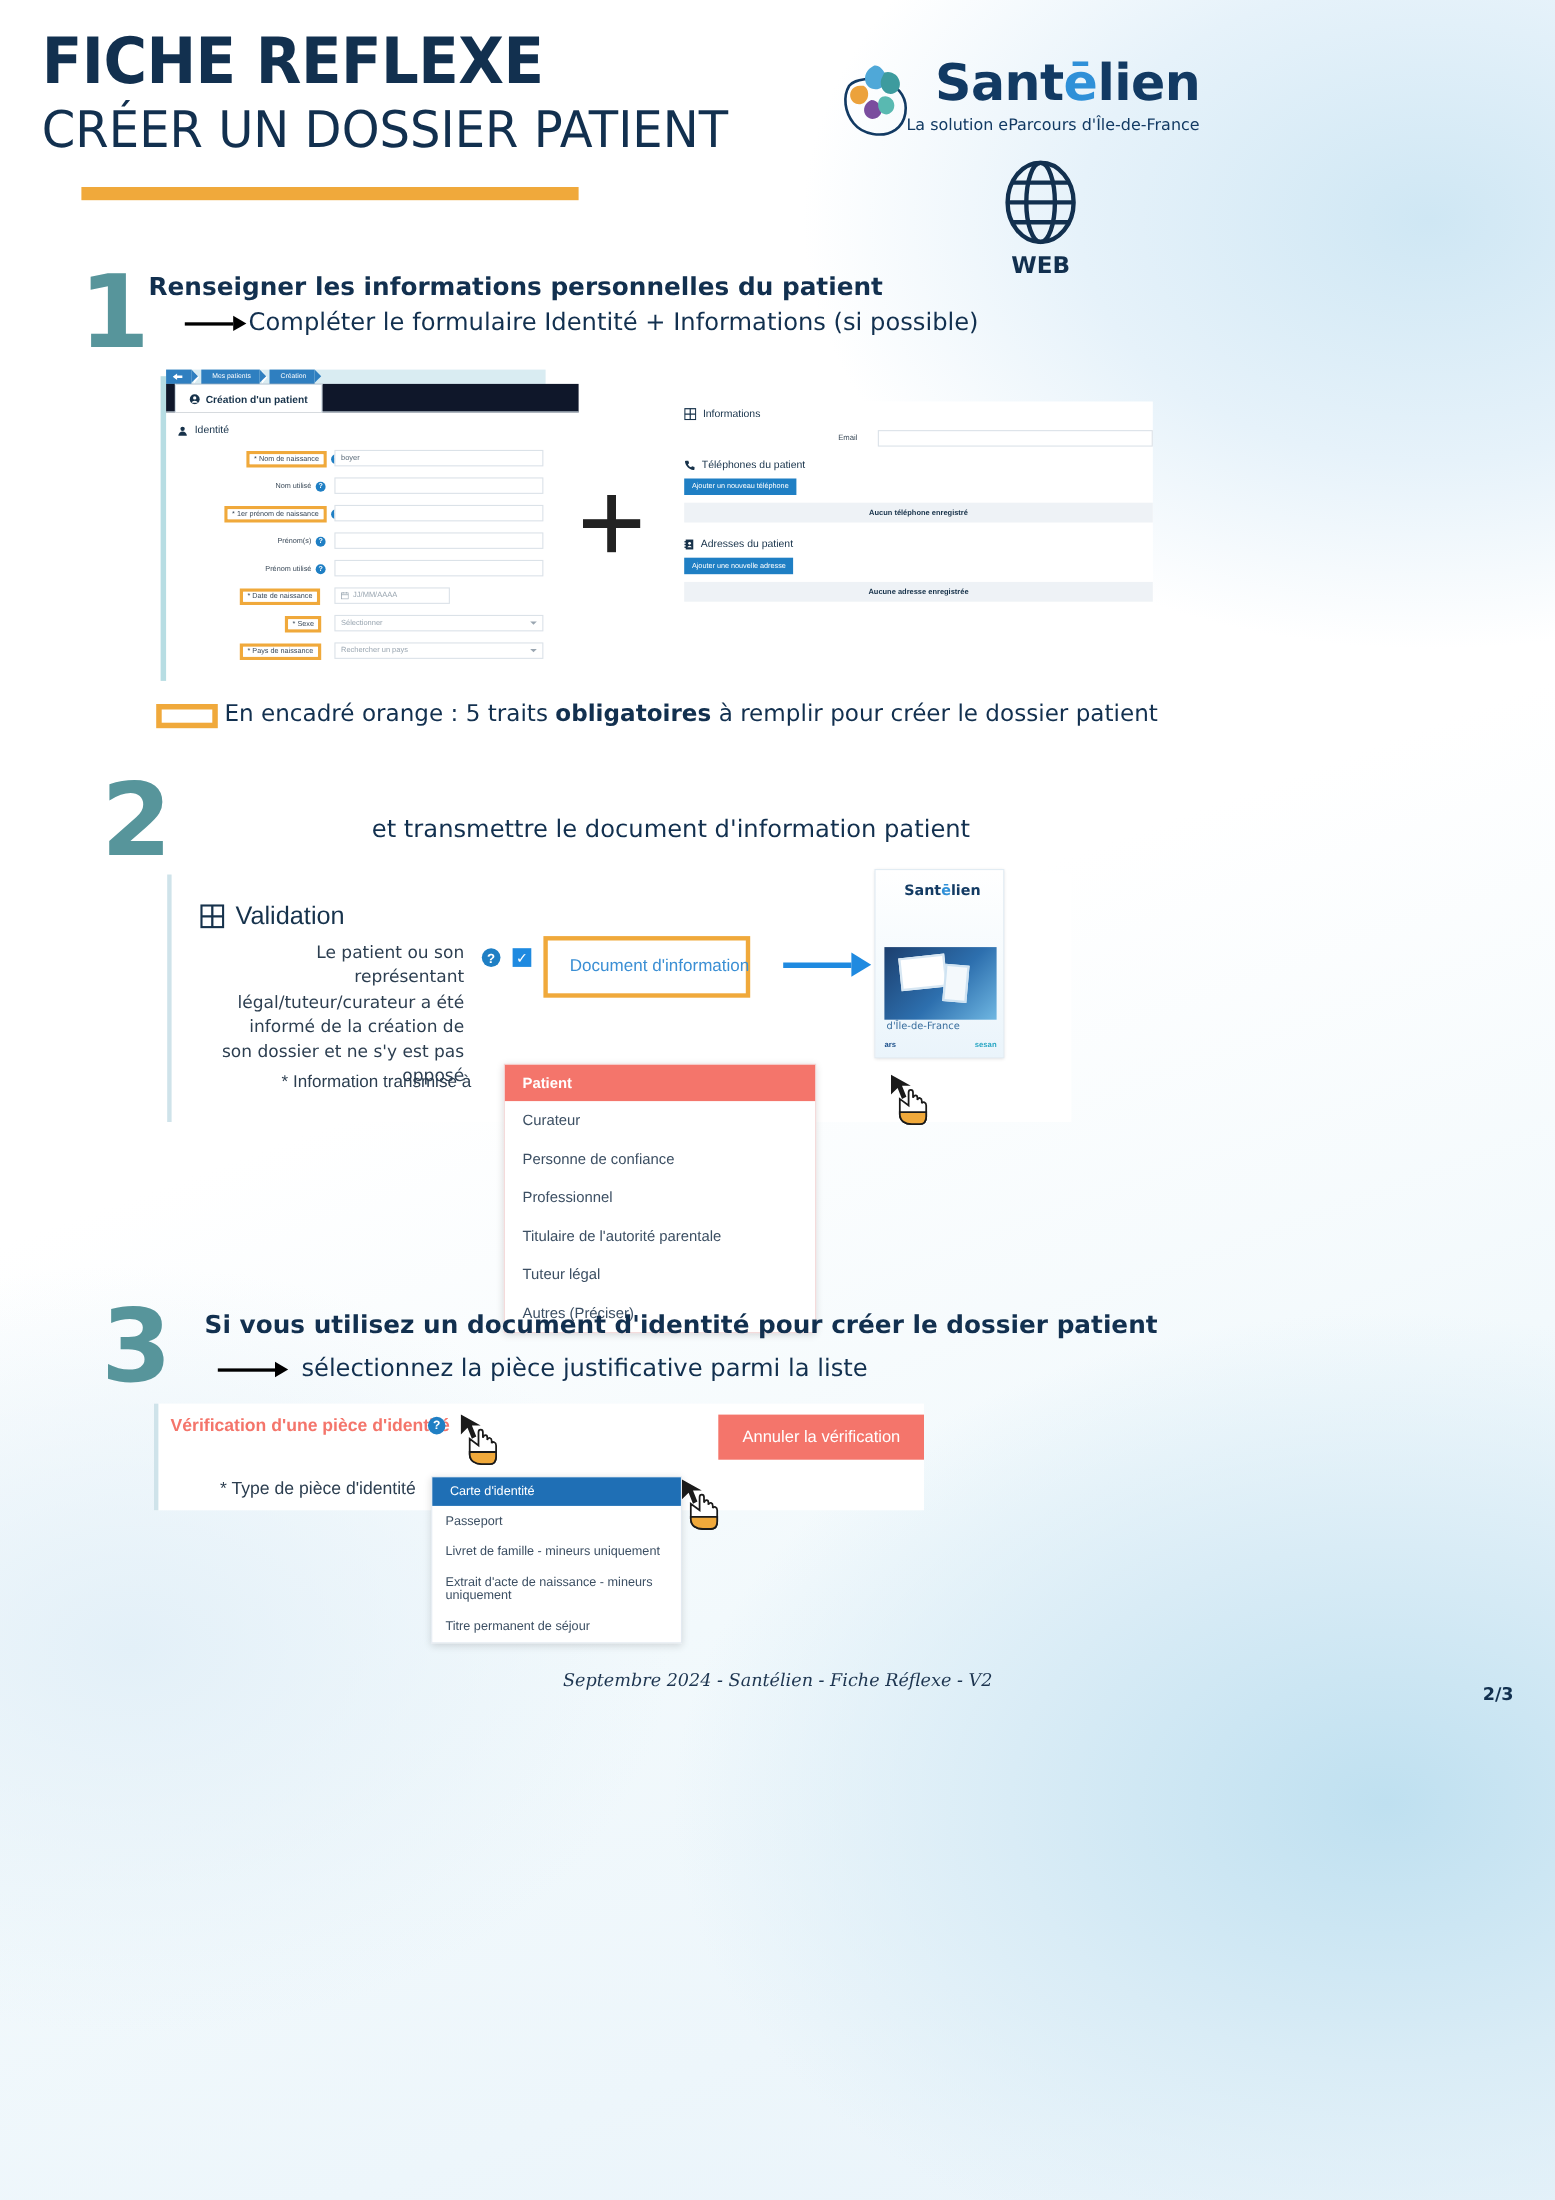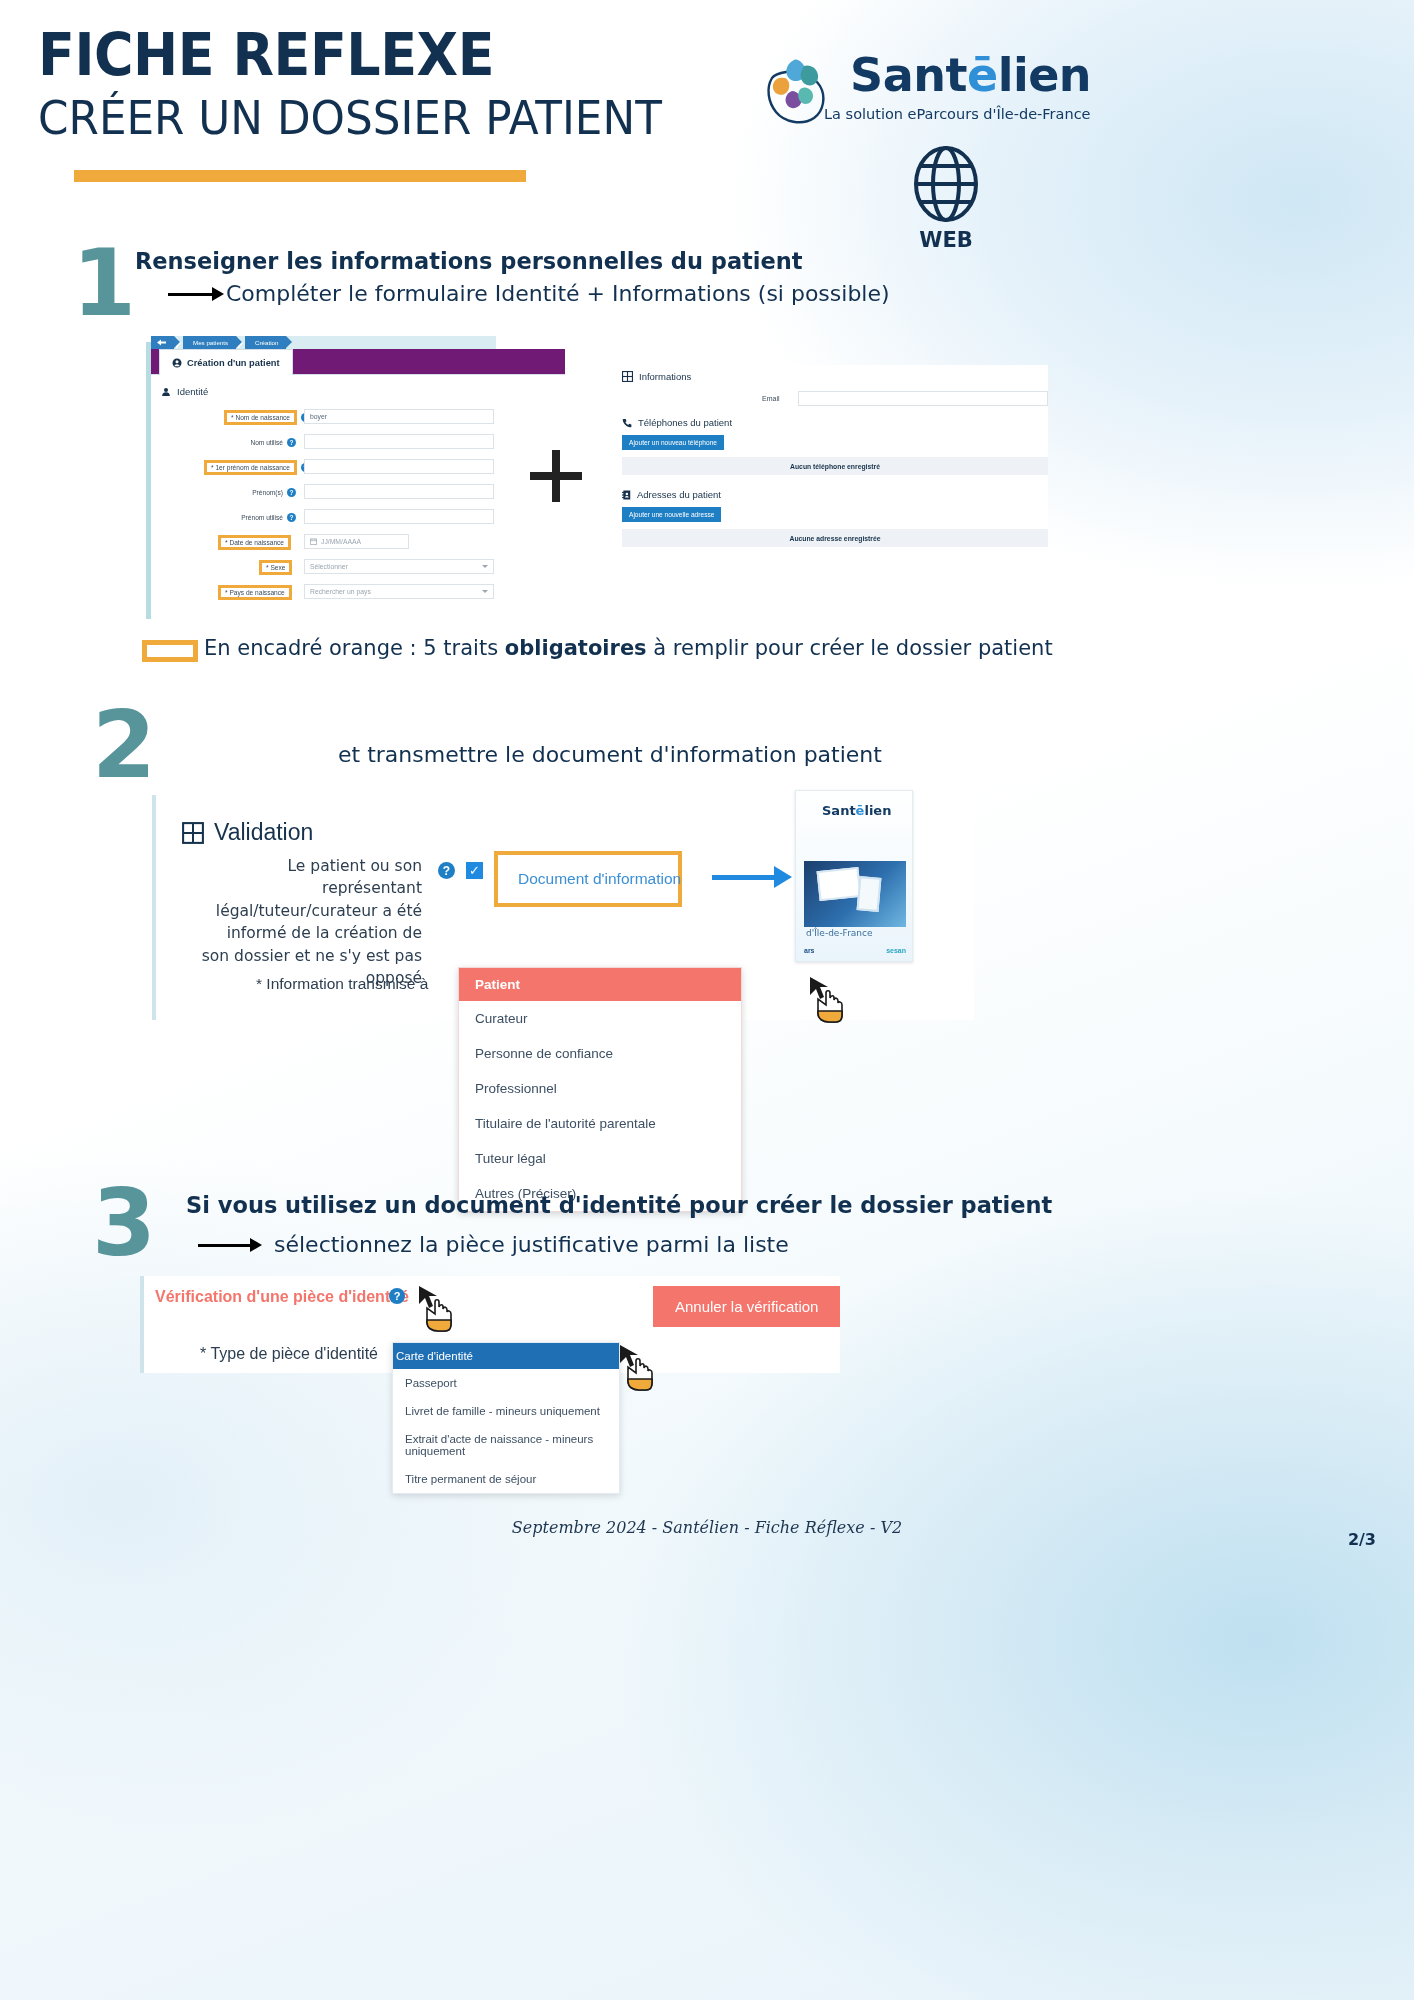--- a/index.html
+++ b/index.html
@@ -133,22 +133,22 @@
     border-left: 6px solid #2f7fc0;
   }
   .bc-chev {
     width: 0; height: 0;
     border-top: 6.5px solid transparent;
     border-bottom: 6.5px solid transparent;
     border-left: 5px solid #fff;
     margin: 0 2px;
   }
   .tabbar {
-    position: absolute; left: 5px; top: 13px; width: 414px; height: 26px;
-    background: #701a75;
+    position: absolute; left: 5px; top: 13px; width: 375px; height: 26px;
+    background: #0f172a;
     border-bottom: 1px solid #d3dee6;
   }
   .tab-active {
     position: absolute; left: 8px; top: 0; height: 26px;
     background: #fff; border: 1px solid #d3dee6; border-bottom: none;
     display: flex; align-items: center; gap: 5px;
     padding: 0 12px;
     font-size: 9.3px; font-weight: 700; color: #17324a;
   }
   .sect-title {
@@ -356,21 +356,21 @@
     font-size: 16px; color: #2c3e50; white-space: nowrap;
   }
   .dd3 {
     position: absolute; left: 392px; top: 1342px;
     width: 228px; background: #fff;
     box-shadow: 0 2px 7px rgba(0,0,0,.14);
     border: 1px solid #e3eaf1;
   }
   .dd3-head {
     background: #1f6fb5; color: #fff;
-    font-size: 11.5px; padding: 7px 0 7px 3px;
+    font-size: 11.5px; padding: 7px 0 7px 16px;
   }
   .dd3-item {
     font-size: 11.5px; color: #3c4f63;
     padding: 8px 0 8px 12px;
   }
 
   
   .footer {
     position: absolute; left: 0; top: 1518px; width: 1414px;
     text-align: center;

